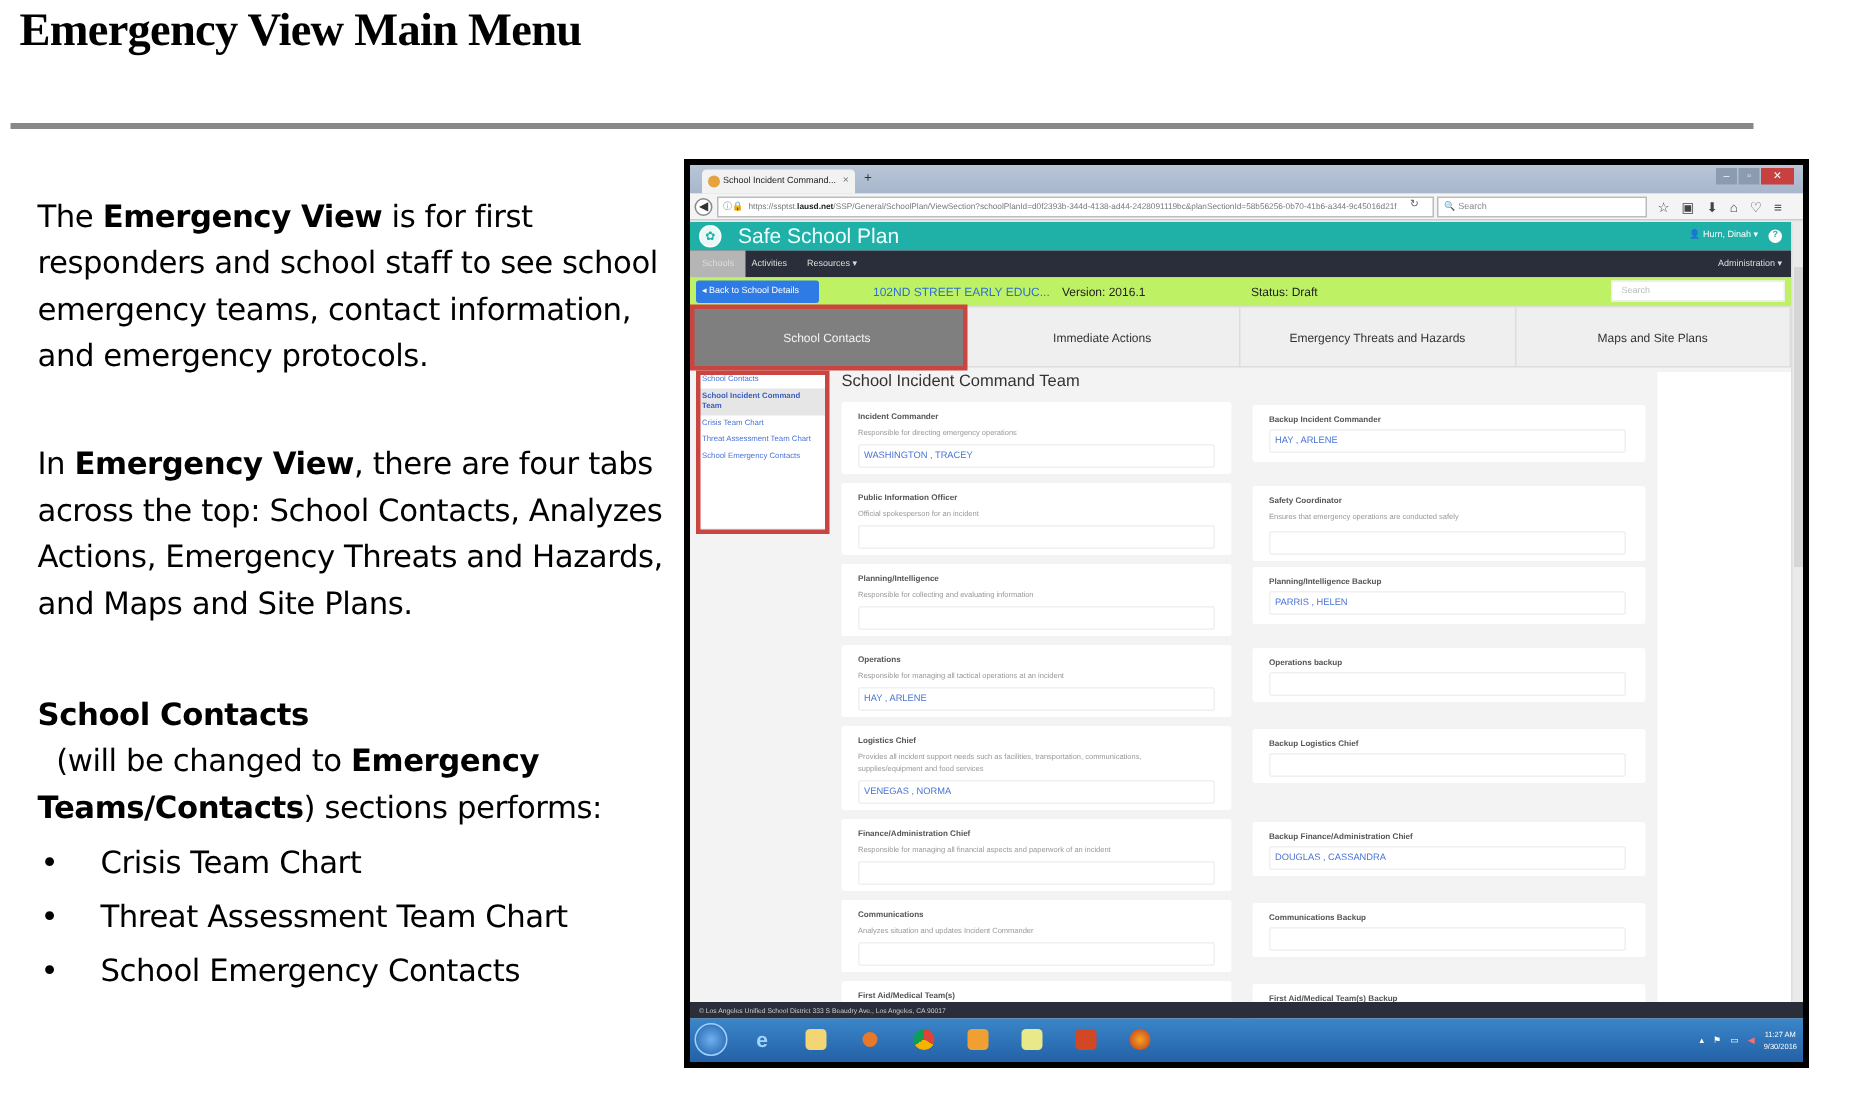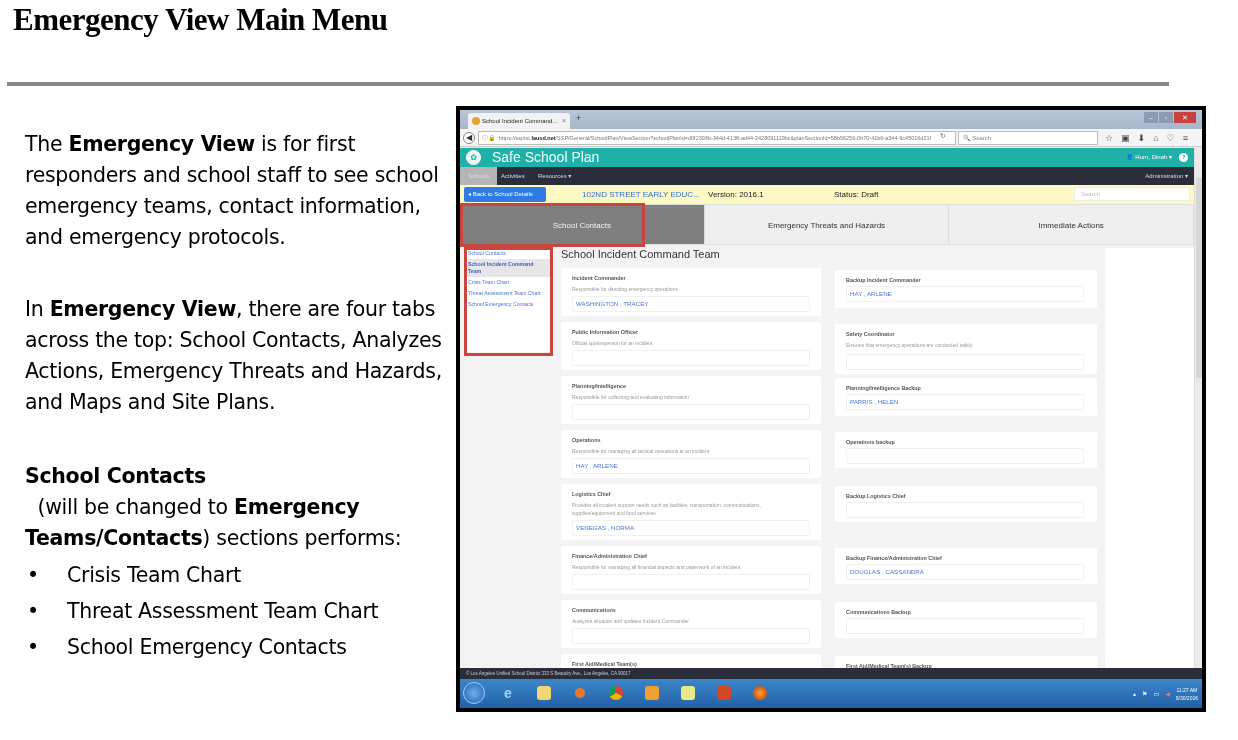--- a/index.html
+++ b/index.html
@@ -50,21 +50,21 @@
     .menubar { position: absolute; left: 0; top: 57px; width: 734px; height: 18px; background: #2a2d3a; }
     .menu-item { position: absolute; top: 0; height: 18px; font-size: 6px; line-height: 18px; color: #ddd; }
     .menu-item.active { background: #b5b5b5; color: #ddd; padding: 0 8px; }
     .admin-menu { position: absolute; right: 6px; top: 0; font-size: 6px; line-height: 18px; color: #ddd; }
 
     .scrollbar { position: absolute; right: 0; top: 38px; width: 8px; height: 520px; background: #eaeaea; border-left: 1px solid #ddd; }
     .scroll-thumb { position: absolute; left: 1px; top: 30px; width: 6px; height: 200px; background: #d6d6d6; }
 
     
     .page { position: absolute; left: 0; top: 75px; width: 734px; height: 483px; background: #f3f3f3; }
-    .page-header { position: absolute; left: 0; top: 0; width: 734px; height: 19px; background: #fef9c3; }
+    .page-header { position: absolute; left: 0; top: 0; width: 734px; height: 19px; background: #bef264; }
     .back-school-btn { position: absolute; left: 4px; top: 2px; width: 82px; height: 15px; background: #2f7be6; border-radius: 2px; font-size: 6px; line-height: 15px; color: #fff; padding-left: 4px; }
     .school-name { position: absolute; left: 122px; top: 0; font-size: 8px; line-height: 19px; color: #2e6fd8; }
     .version { position: absolute; left: 248px; top: 0; font-size: 8px; line-height: 19px; color: #222; }
     .status { position: absolute; left: 374px; top: 0; font-size: 8px; line-height: 19px; color: #222; }
     .page-search { position: absolute; left: 614px; top: 2px; width: 116px; height: 14px; background: #fff; border: 1px solid #eee; font-size: 6px; line-height: 12px; padding-left: 6px; color: #bbb; }
 
     .tabs { position: absolute; left: 0; top: 19px; width: 734px; height: 41px; background: #efefef; border-top: 1px solid #ddd; border-bottom: 1px solid #ddd; display: flex; }
     .tab { flex: 1; font-size: 8px; color: #333; text-align: center; line-height: 41px; border-right: 1px solid #ddd; }
     .tab.active { background: #7f7f7f; color: #f3f3f3; }
     .tab-highlight { position: absolute; left: 0; top: 18px; width: 185px; height: 44px; border: 3px solid #c9453f; }
@@ -166,22 +166,23 @@
       <div class="page-header">
         <div class="back-school-btn">◂ Back to School Details</div>
         <div class="school-name">102ND STREET EARLY EDUC...</div>
         <div class="version">Version: 2016.1</div>
         <div class="status">Status: Draft</div>
         <div class="page-search">Search</div>
       </div>
 
       <div class="tabs">
         <div class="tab active">School Contacts</div>
+        <div class="tab">Immediate Actions</div>
         <div class="tab">Emergency Threats and Hazards</div>
-        <div class="tab">Immediate Actions</div>
+        <div class="tab">Maps and Site Plans</div>
       </div>
       <div class="tab-highlight"></div>
 
       <div class="sidenav">
         <a>School Contacts</a>
         <a class="active">School Incident Command Team</a>
         <a>Crisis Team Chart</a>
         <a>Threat Assessment Team Chart</a>
         <a>School Emergency Contacts</a>
       </div>

